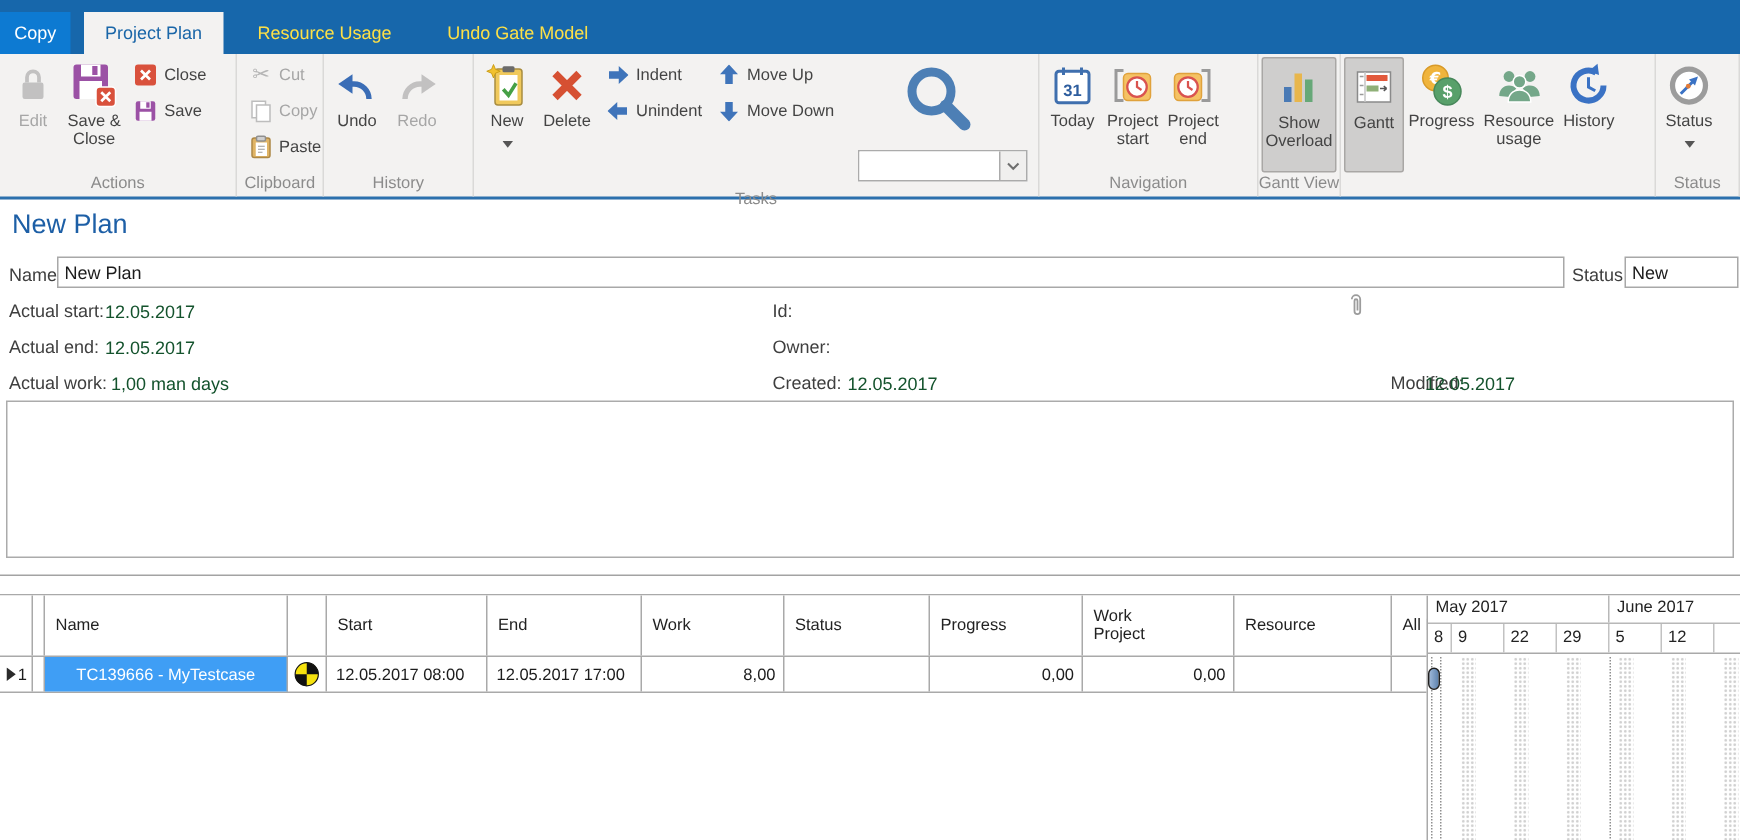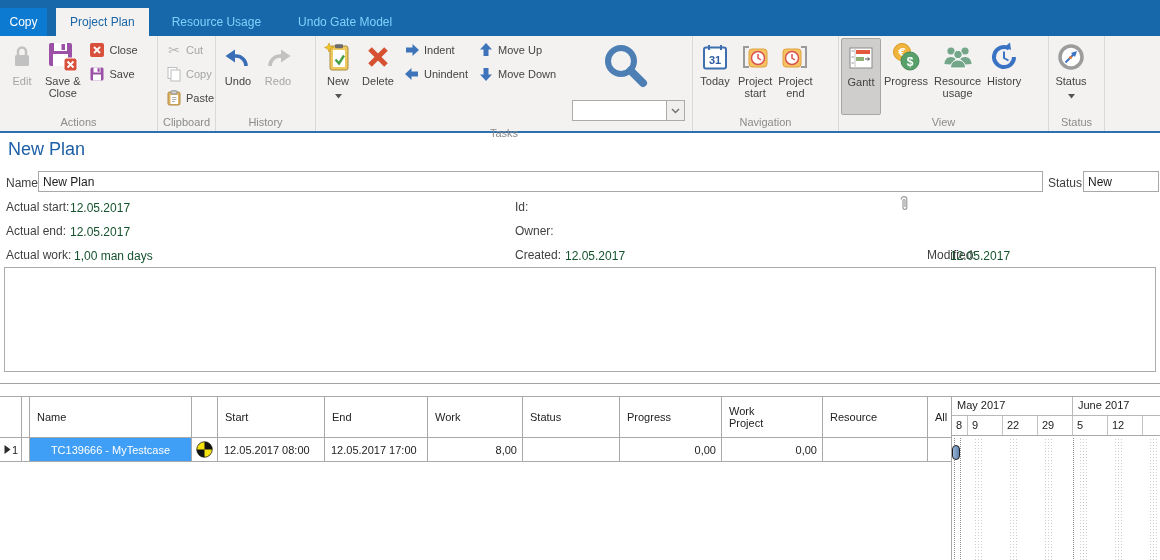--- a/index.html
+++ b/index.html
@@ -4,21 +4,21 @@
 <style>
   * { margin:0; padding:0; box-sizing:border-box; }
   html,body { background:#fff; }
   body { font-family:"Liberation Sans","DejaVu Sans",sans-serif; font-size:12px; color:#333; }
   .app { position:relative; width:1160px; height:560px; background:#fff; overflow:hidden; }
 
   
   .tabbar { position:absolute; top:0; left:0; width:1160px; height:36px; background:#1767ab; }
   .tabs { position:absolute; bottom:0; left:0; height:28px; display:flex; align-items:stretch; }
   .tab-file { width:47px; background:#0d7ad2; color:#fff; display:flex; align-items:center; justify-content:center; }
-  .rtab { padding:0 14px; margin-left:9px; color:#7dd3fc; display:flex; align-items:center; }
+  .rtab { padding:0 14px; margin-left:9px; color:#fde047; display:flex; align-items:center; }
   .rtab.active { background:#f3f2f1; color:#1a66a8; }
 
   
   .ribbon { position:absolute; top:36px; left:0; width:1160px; height:97px; background:#f3f2f1; border-bottom:2px solid #2c70ad; display:flex; }
   .rg { position:relative; border-right:1px solid #dad9d8; display:flex; flex-direction:column; }
   .rg-content { flex:1; display:flex; align-items:flex-start; padding:2px 2px 0 2px; }
   .rg-label { height:16px; text-align:center; color:#8b8b8b; font-size:11px; line-height:14px; }
   .g-actions{width:158px}.g-clipboard{width:58px}.g-history{width:100px}.g-tasks{width:377px}
   .g-navigation{width:146px}.g-ganttview{width:55px}.g-view{width:210px}.g-status{width:56px}
 
@@ -335,20 +335,38 @@
           </span>
           <span class="bl">
               <span>Project</span>
               <span>end</span>
             </span>
         </div>
       </div>
       <div class="rg-label">Navigation</div>
     </div>
 
+    <div class="rg g-ganttview">
+      <div class="rg-content">
+        <div class="bb pressed">
+          <span class="ic32">
+            <svg width="32" height="32" viewBox="0 0 32 32">
+                <rect x="6" y="16" width="5" height="10" fill="#4a7ab5"></rect>
+                <rect x="13" y="7" width="5" height="19" fill="#e8b64c"></rect>
+                <rect x="20" y="11" width="5" height="15" fill="#67a878"></rect>
+              </svg>
+          </span>
+          <span class="bl">
+              <span>Show</span>
+              <span>Overload</span>
+            </span>
+        </div>
+      </div>
+      <div class="rg-label">Gantt View</div>
+    </div>
 
     <div class="rg g-view">
       <div class="rg-content">
         <div class="bb pressed">
           <span class="ic32">
             <svg width="32" height="32" viewBox="0 0 32 32">
                 <rect x="5" y="6" width="22" height="20" fill="#fff" stroke="#8a8a8a"></rect>
                 <line x1="10" y1="6" x2="10" y2="26" stroke="#c4c4c4"></line>
                 <path d="M6.5 9h2.5M6.5 15h2.5M6.5 21h2.5" stroke="#9a9a9a"></path>
                 <rect x="11" y="8" width="14" height="4" fill="#e2593c"></rect>
@@ -396,21 +414,20 @@
                 <path d="M26 16a10 10 0 1 1-5-8.6" fill="none" stroke="#3a72c4" stroke-width="4"></path>
                 <path d="M22 1.5l1 7.5-7-2.5z" fill="#3a72c4"></path>
                 <path d="M16 10.5V17l4.5 2.5" fill="none" stroke="#3a72c4" stroke-width="2"></path>
               </svg>
           </span>
           <span class="bl">
               <span>History</span>
             </span>
         </div>
       </div>
-      <div class="rg-label">View</div>
     </div>
 
     <div class="rg g-status">
       <div class="rg-content">
         <div class="bb">
           <span class="ic32">
             <svg width="32" height="32" viewBox="0 0 32 32">
                 <circle cx="16" cy="16" r="11" fill="#fff" stroke="#9c9c9c" stroke-width="3.5"></circle>
                 <path d="M10.5 21.5L19 13" stroke="#3a72c4" stroke-width="2"></path>
                 <path d="M22 10l-2 6-4-4z" fill="#3a72c4"></path>

